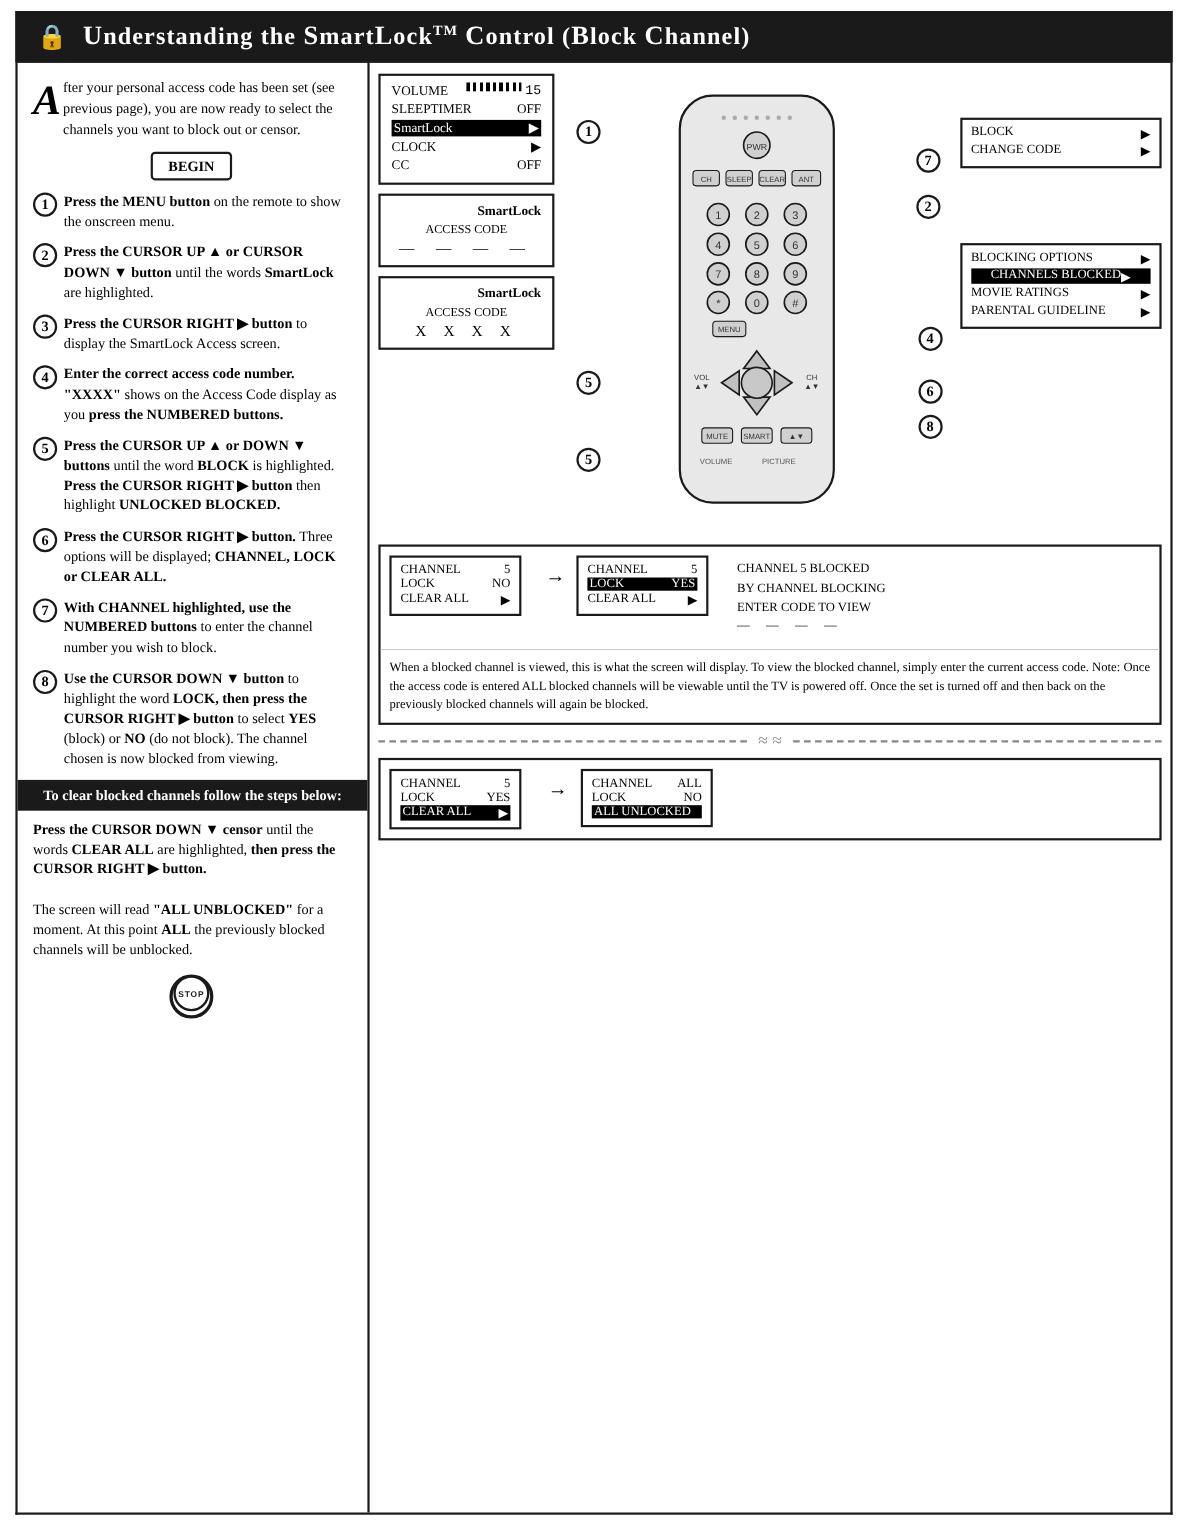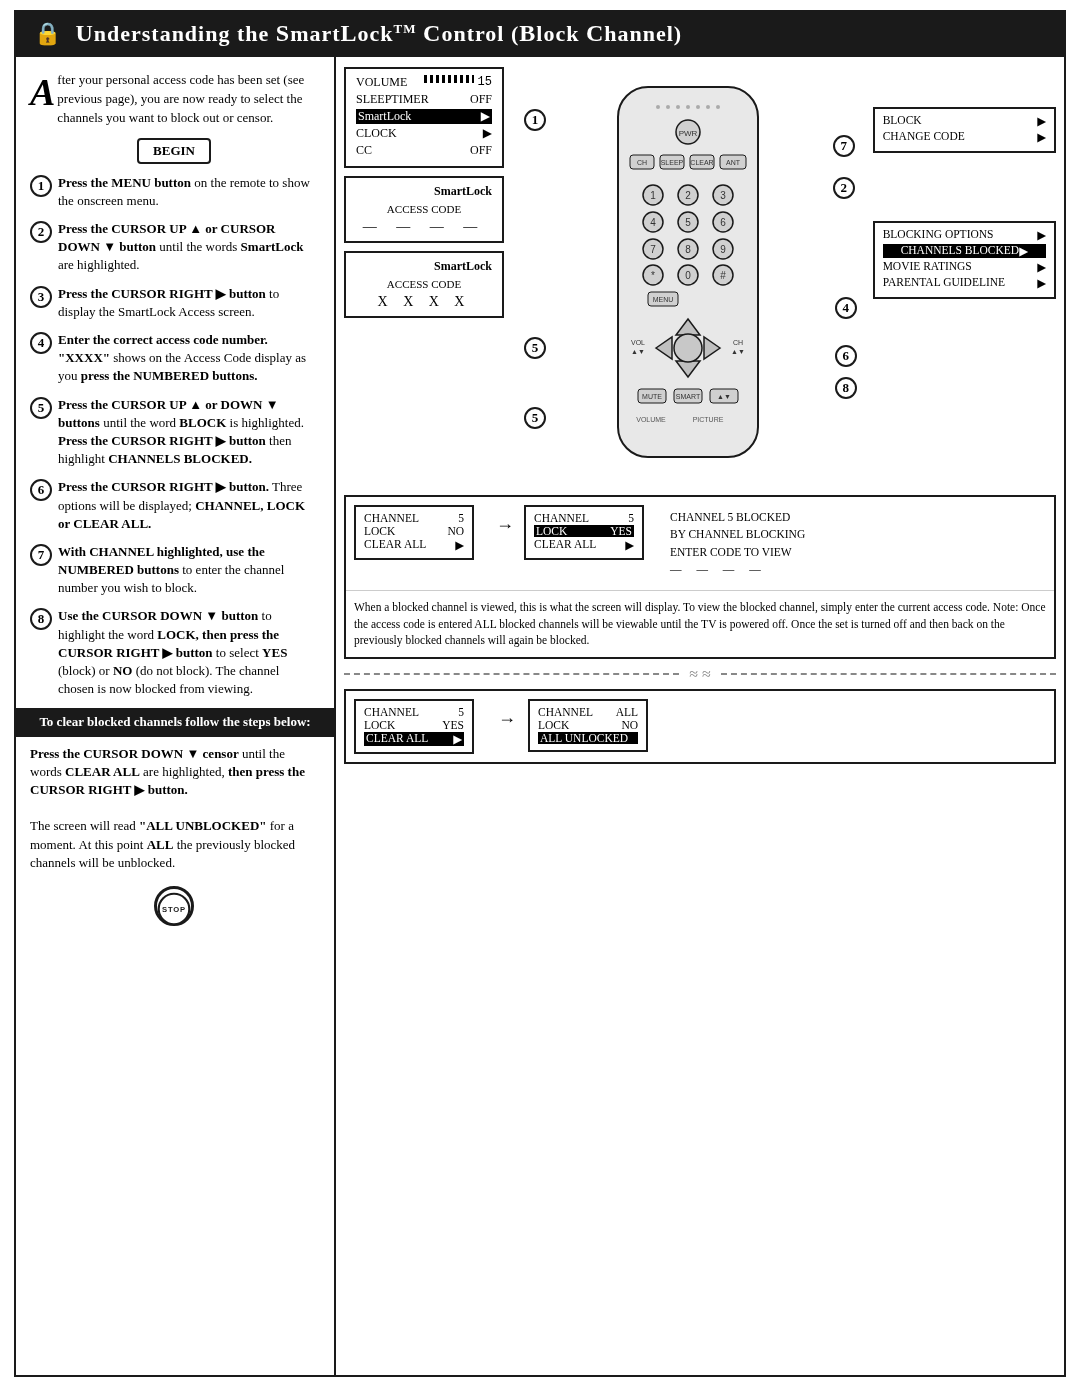--- a/index.html
+++ b/index.html
@@ -134,21 +134,21 @@
     .clear-body b { font-weight: bold; }
     .stop-icon {
       display: block;
       width: 40px;
       height: 40px;
       border-radius: 50%;
       background: #fff;
       border: 3px solid #1a1a1a;
       margin: 8px auto 4px auto;
       display: flex;
-      align-items: flex-start;
+      align-items: flex-end;
       justify-content: center;
       font-size: 13px;
       font-weight: bold;
       letter-spacing: 1px;
     }
 
     
     .right-col {
       flex: 1;
       padding: 0;
@@ -309,21 +309,21 @@
     <div class="step">
       <div class="step-num">4</div>
       <div class="step-text">
         <b>Enter the correct access code number. "XXXX"</b> shows on the Access Code display as you <b>press the NUMBERED buttons.</b>
       </div>
     </div>
 
     <div class="step">
       <div class="step-num">5</div>
       <div class="step-text">
-        <b>Press the CURSOR UP ▲ or DOWN ▼ buttons</b> until the word <b>BLOCK</b> is highlighted. <b>Press the CURSOR RIGHT ▶ button</b> then highlight <b>CHANNELS BLOCKED.</b>
+        <b>Press the CURSOR UP ▲ or DOWN ▼ buttons</b> until the word <b>BLOCK</b> is highlighted. <b>Press the CURSOR RIGHT ▶ button</b> then highlight <b>UNLOCKED BLOCKED.</b>
       </div>
     </div>
 
     <div class="step">
       <div class="step-num">6</div>
       <div class="step-text">
         <b>Press the CURSOR RIGHT ▶ button.</b> Three options will be displayed; <b>CHANNEL, LOCK or CLEAR ALL.</b>
       </div>
     </div>
 

